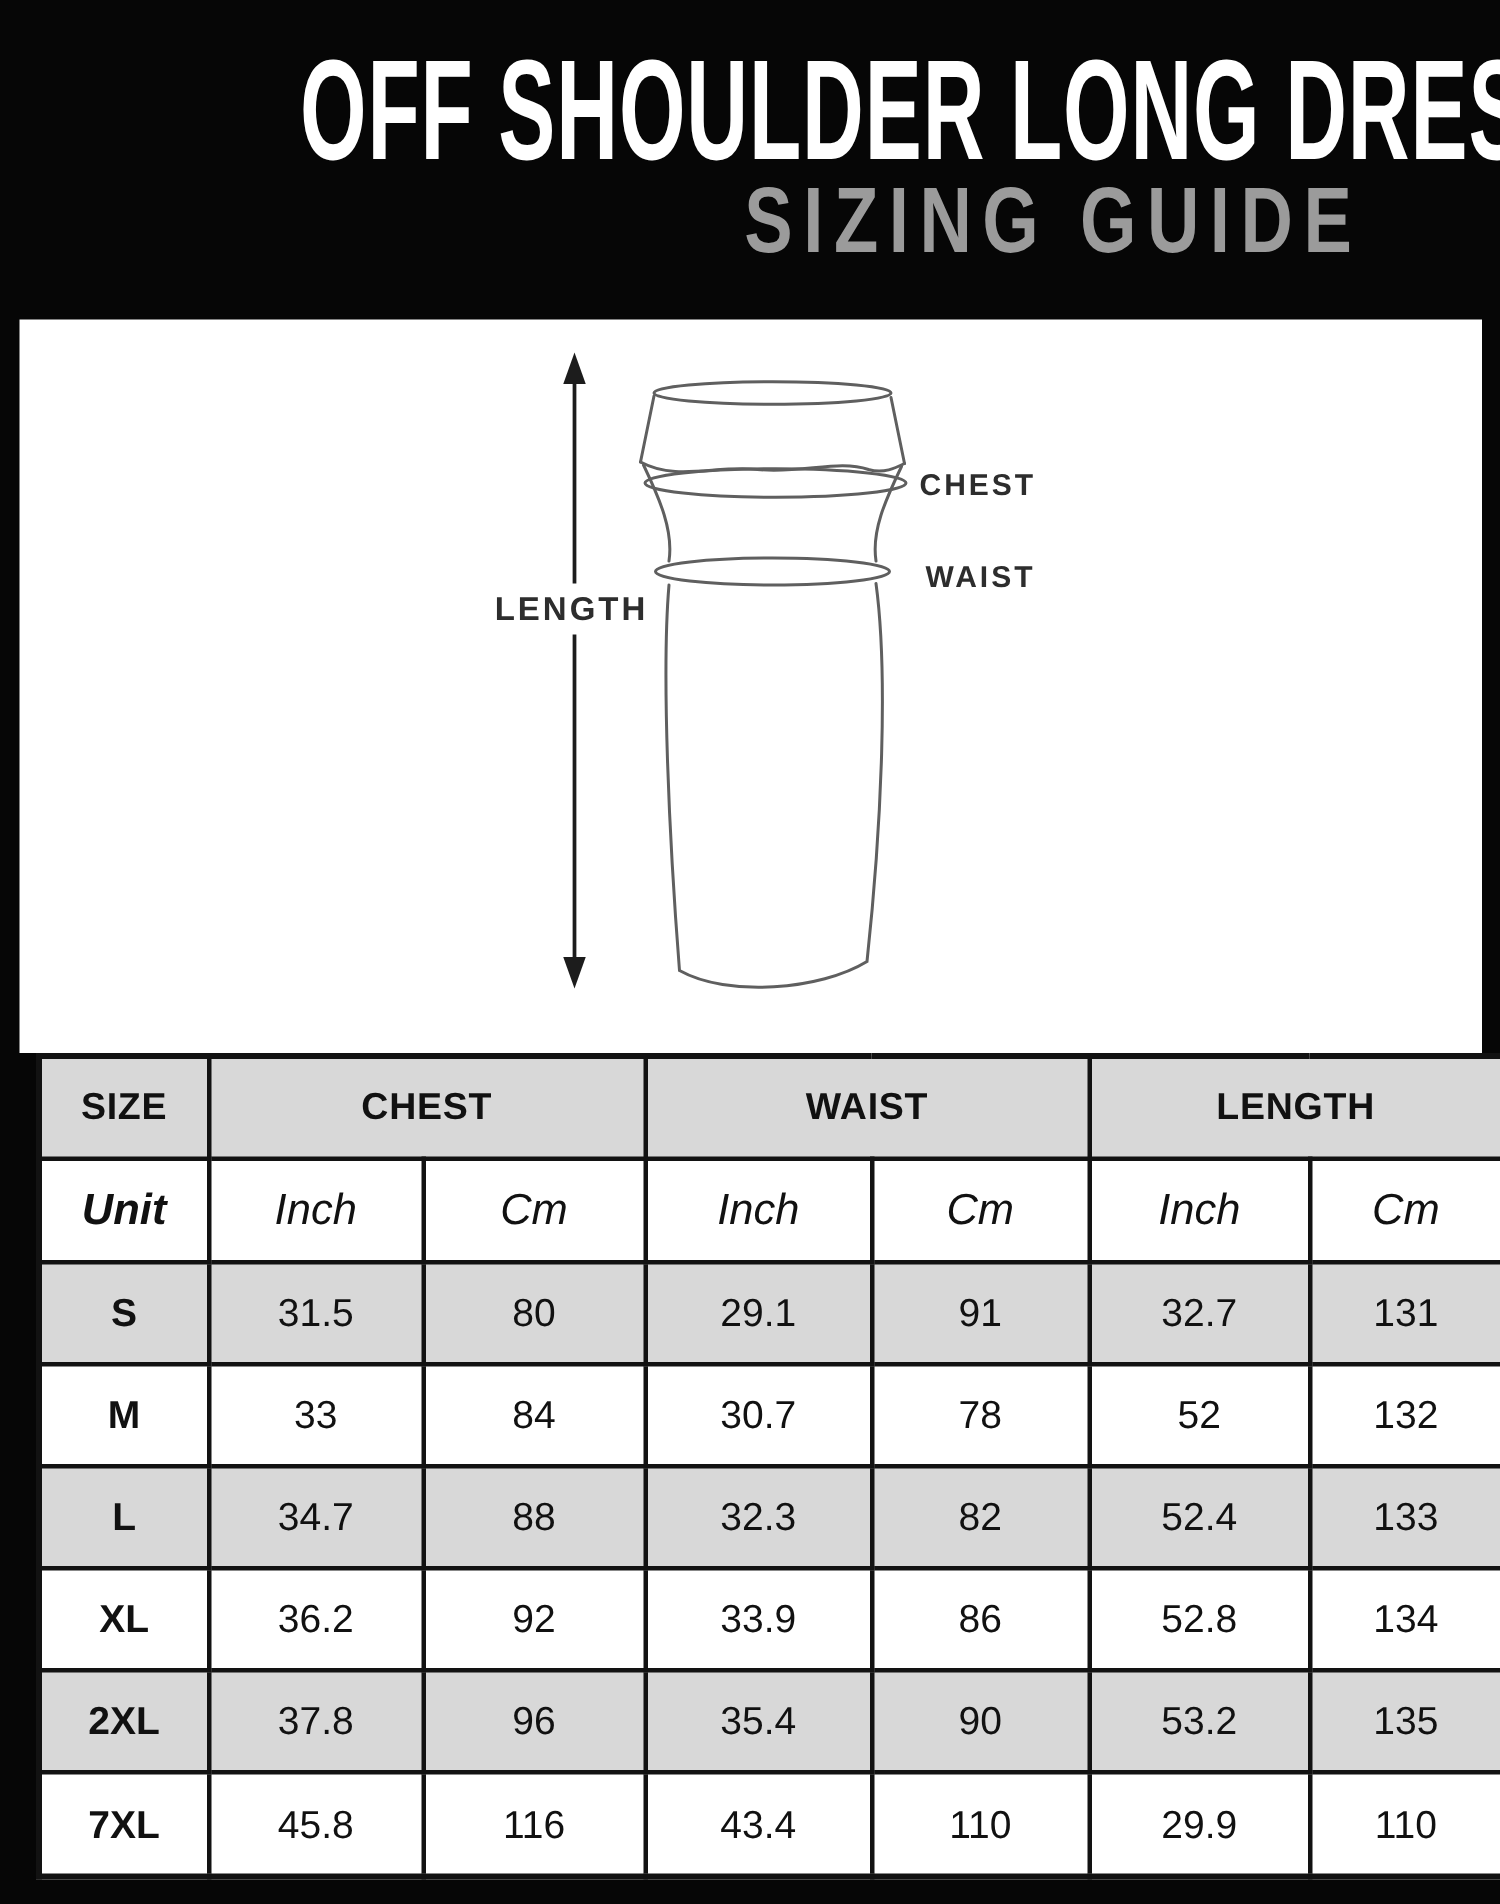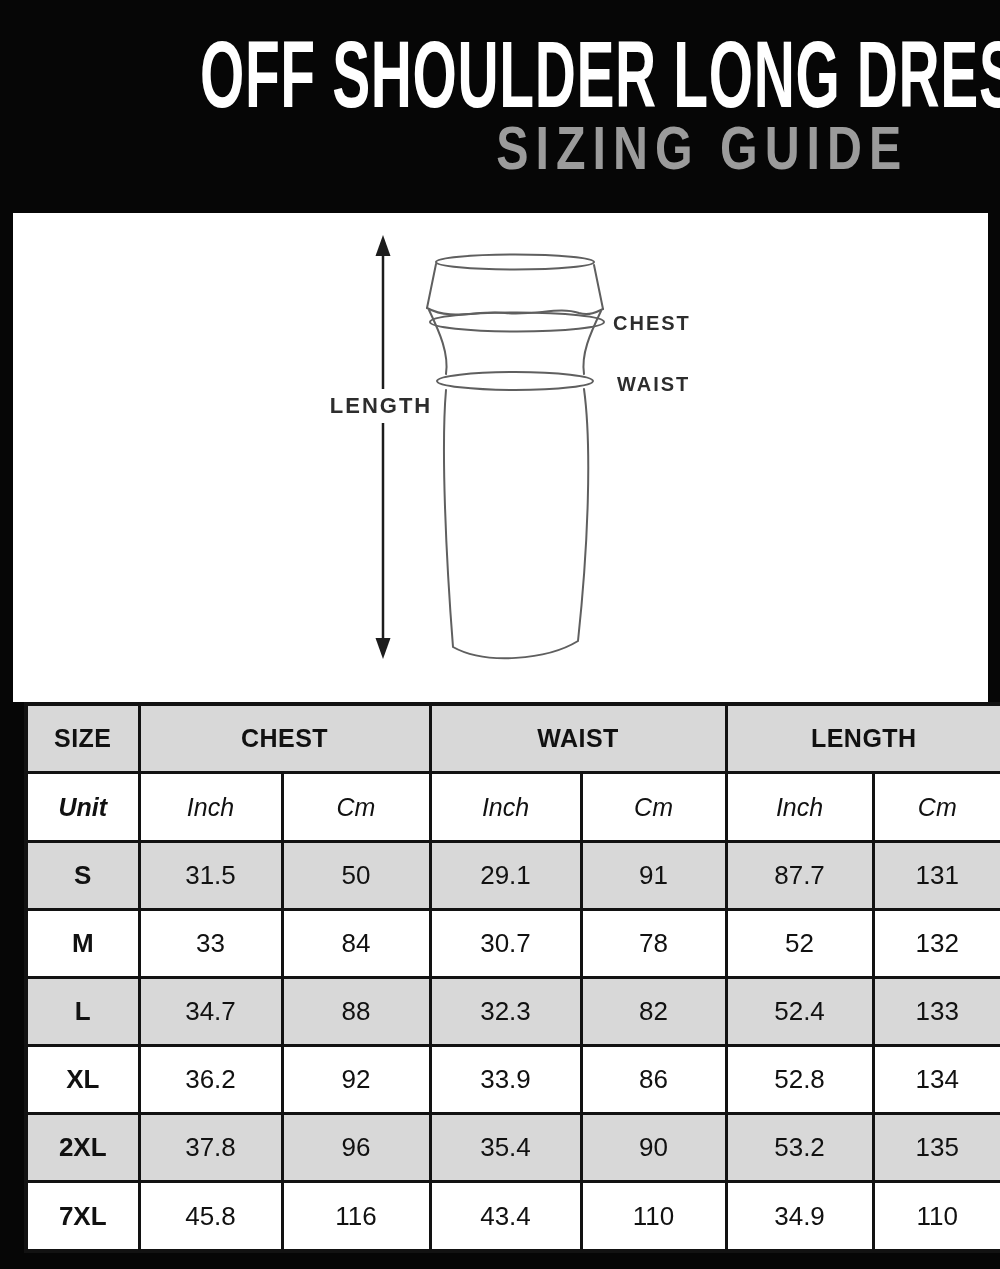--- a/index.html
+++ b/index.html
@@ -39,21 +39,21 @@
     border:4px solid #121212;
   }
   .size-table td{
     border:3px solid #121212;
     text-align:center;vertical-align:middle;
     padding:0;height:42px;
     color:#111111;
     font-size:26px;
   }
   .row-head td{background:#d8d8d8;font-weight:bold;font-size:25px;letter-spacing:.5px;}
-  .row-unit td{background:#ffffff;font-style:italic;font-size:25px;}
+  .row-unit td{background:#ffffff;font-style:italic;font-size:29px;}
   .row-unit td.size-cell{font-weight:bold;}
   .row-gray td{background:#d8d8d8;}
   .row-white td{background:#ffffff;}
   .size-cell{font-weight:bold;font-size:25px;}
 </style>
 </head>
 <body>
 
 <div class="hdr-title">OFF SHOULDER LONG DRESS</div>
 <div class="hdr-subtitle">SIZING GUIDE</div>
@@ -115,24 +115,24 @@
       <td>Inch</td>
       <td>Cm</td>
       <td>Inch</td>
       <td>Cm</td>
       <td>Inch</td>
       <td>Cm</td>
     </tr>
     <tr class="row-gray">
       <td class="size-cell">S</td>
       <td>31.5</td>
-      <td>50</td>
+      <td>80</td>
       <td>29.1</td>
       <td>91</td>
-      <td>87.7</td>
+      <td>32.7</td>
       <td>131</td>
     </tr>
     <tr class="row-white">
       <td class="size-cell">M</td>
       <td>33</td>
       <td>84</td>
       <td>30.7</td>
       <td>78</td>
       <td>52</td>
       <td>132</td>
@@ -163,17 +163,17 @@
       <td>90</td>
       <td>53.2</td>
       <td>135</td>
     </tr>
     <tr class="row-white">
       <td class="size-cell">7XL</td>
       <td>45.8</td>
       <td>116</td>
       <td>43.4</td>
       <td>110</td>
-      <td>34.9</td>
+      <td>29.9</td>
       <td>110</td>
     </tr>
   </tbody>
 </table>
 
 </body></html>

